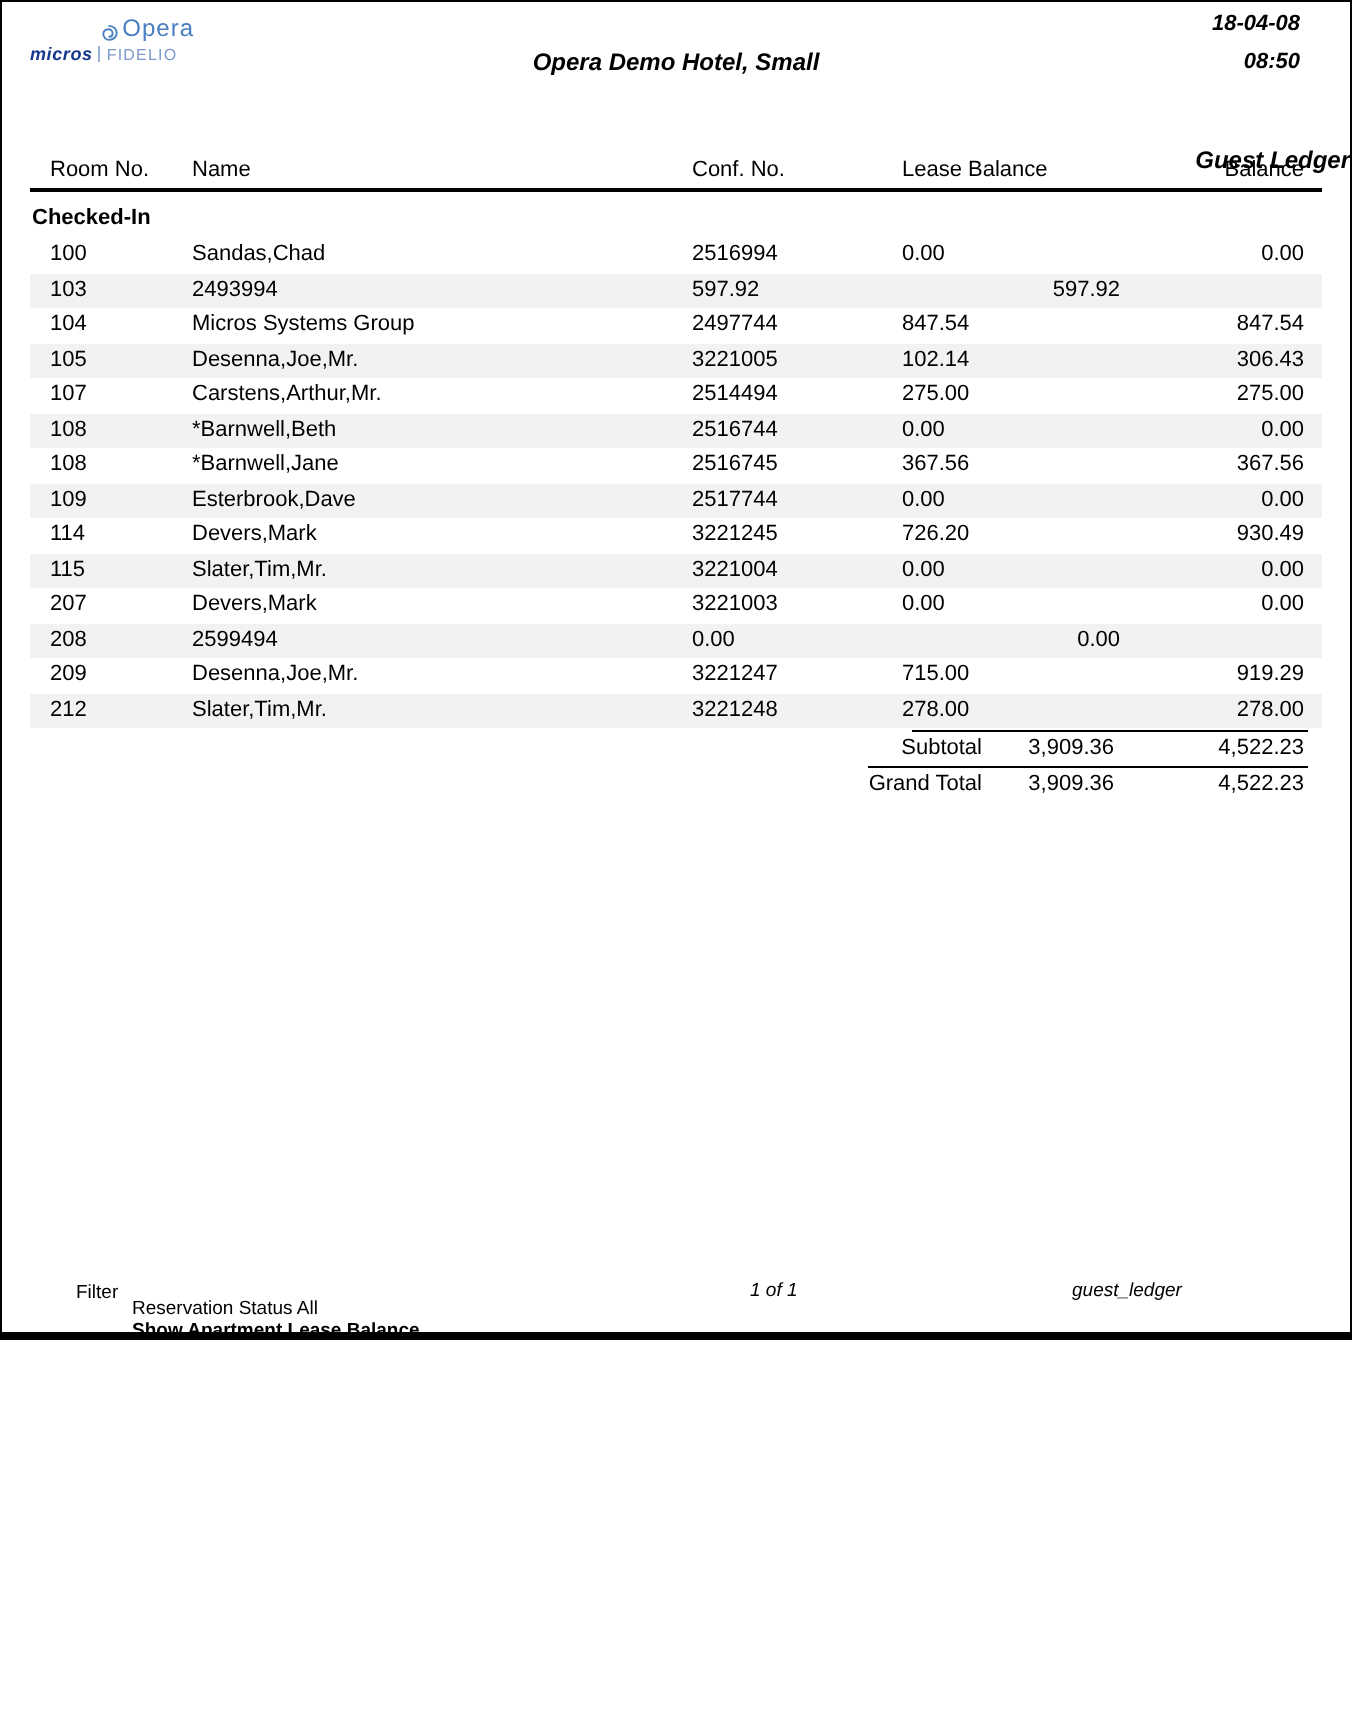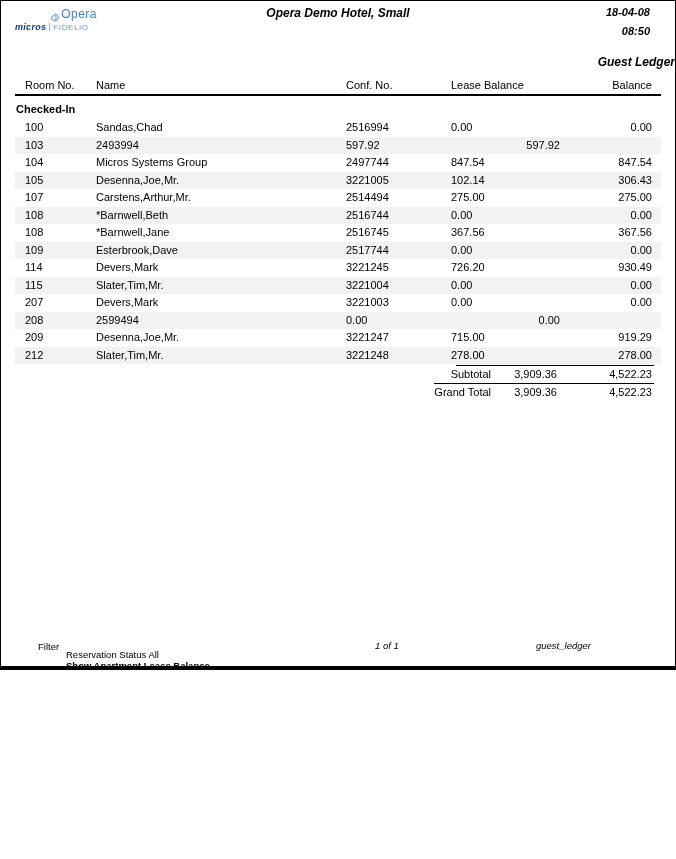--- a/index.html
+++ b/index.html
@@ -18,21 +18,21 @@
   
   .report-header { position:relative; height:70px; }
   .logo { position:absolute; left:14px; top:6px; width:90px; }
   .logo-top { display:flex; align-items:center; justify-content:flex-end; gap:1px; padding-right:8px; }
   .logo-opera { font-size:12px; color:#4a7fc1; letter-spacing:0.5px; }
   .swirl { display:inline-block; width:11px; height:11px; }
   .logo-bottom { display:flex; align-items:center; margin-top:1px; }
   .logo-micros { font-size:9px; font-weight:bold; font-style:italic; color:#17388e; letter-spacing:0.3px; }
   .logo-sep { width:1px; height:8px; background:#9ab0d6; margin:0 3px; }
   .logo-fidelio { font-size:8px; font-weight:normal; color:#7a99cc; letter-spacing:0.6px; }
-  .hotel-name { text-align:center; padding-top:5px; font-size:12px; font-weight:bold; font-style:italic; }
+  .hotel-name { text-align:center; padding-top:23px; font-size:12px; font-weight:bold; font-style:italic; }
   .report-title { text-align:right; margin-top:35px; font-size:12px; font-weight:bold; font-style:italic; }
   .datetime { position:absolute; right:25px; top:5px; text-align:right; font-size:11px; font-weight:bold; font-style:italic; }
   .time { margin-top:7px; text-align:right; }
 
   
   .grid-cols {
     display:grid;
     grid-template-columns:81px 250px 105px 120px 92px;
     margin:0 14px;
   }

